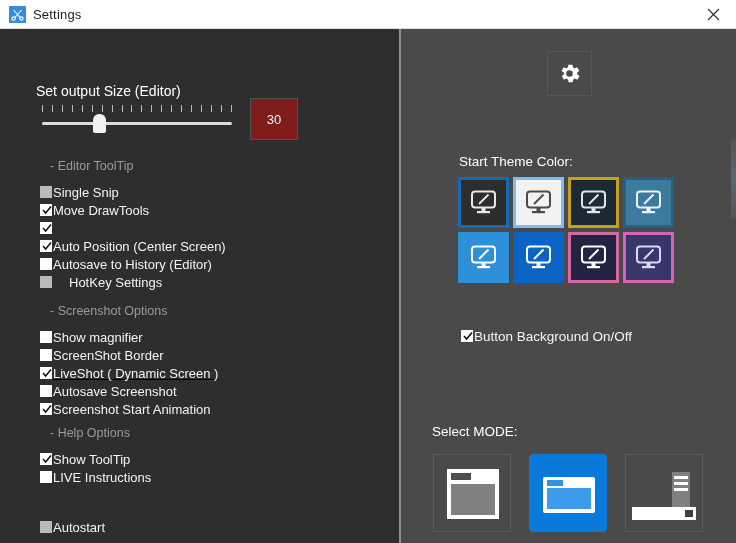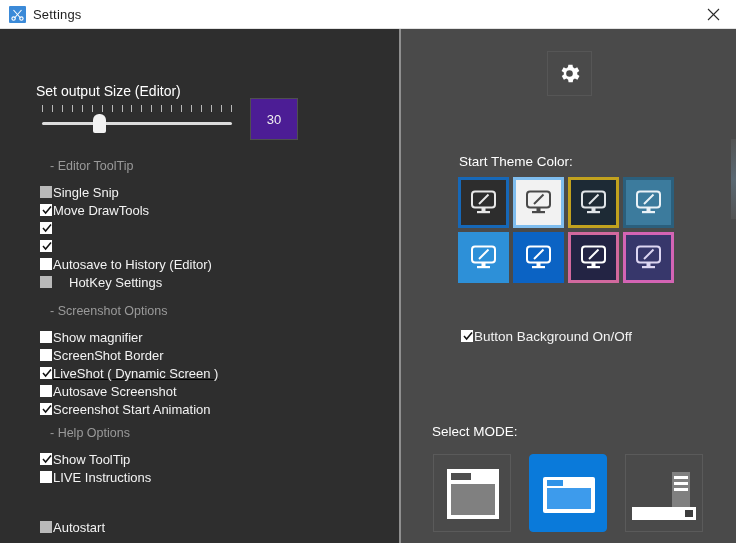--- a/index.html
+++ b/index.html
@@ -130,21 +130,21 @@
     width: 13px; height: 19px;
     margin-left: -6px;
     background: #f2f2f2;
     border-radius: 6px 6px 2px 2px;
     cursor: pointer;
   }
   #slider-value-box {
     position: absolute;
     left: 250px; top: 69px;
     width: 48px; height: 42px;
-    background: #4c1d95;
+    background: #7f1d1d;
     border: 1px solid #4f4f4f;
     box-sizing: border-box;
     display: flex;
     align-items: center;
     justify-content: center;
     font-size: 13px;
     color: #f0f0f0;
   }
 
   
@@ -413,20 +413,21 @@
               <polyline points="2,6 4.6,9 10,2.5" fill="none" stroke="#111111" stroke-width="1.5"></polyline>
             </svg>
           </span>
         </div>
         <div class="opt-row" style="top: 208px;">
           <span class="cb">
             <svg width="12" height="12" viewBox="0 0 12 12">
               <polyline points="2,6 4.6,9 10,2.5" fill="none" stroke="#111111" stroke-width="1.5"></polyline>
             </svg>
           </span>
+          <span class="opt-label">Auto Position (Center Screen)</span>
         </div>
         <div class="opt-row" style="top: 226px;">
           <span class="cb"></span>
           <span class="opt-label">Autosave to History (Editor)</span>
         </div>
         <div class="opt-row indent" style="top: 244px;">
           <span class="cb disabled"></span>
           <span class="opt-label">HotKey Settings</span>
         </div>
         <div class="group-title" style="left: 50px; top: 275px;">- Screenshot Options</div>

